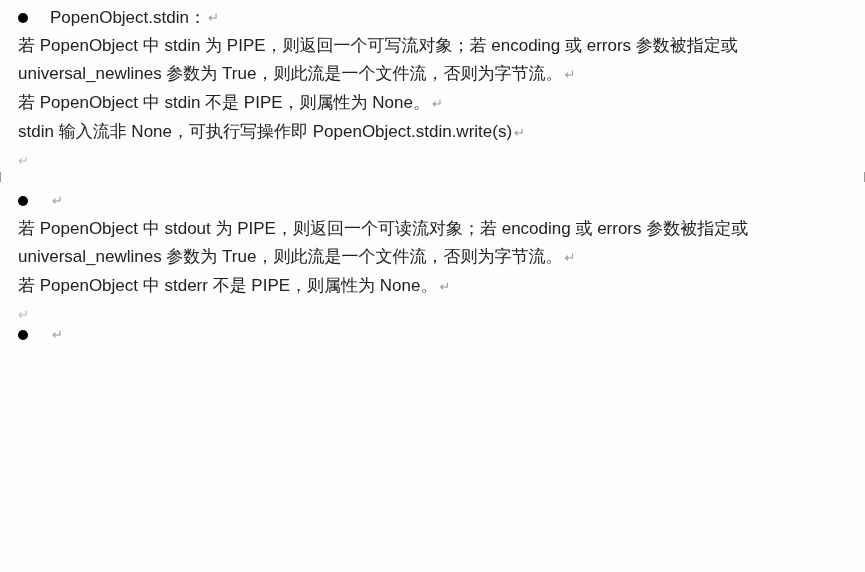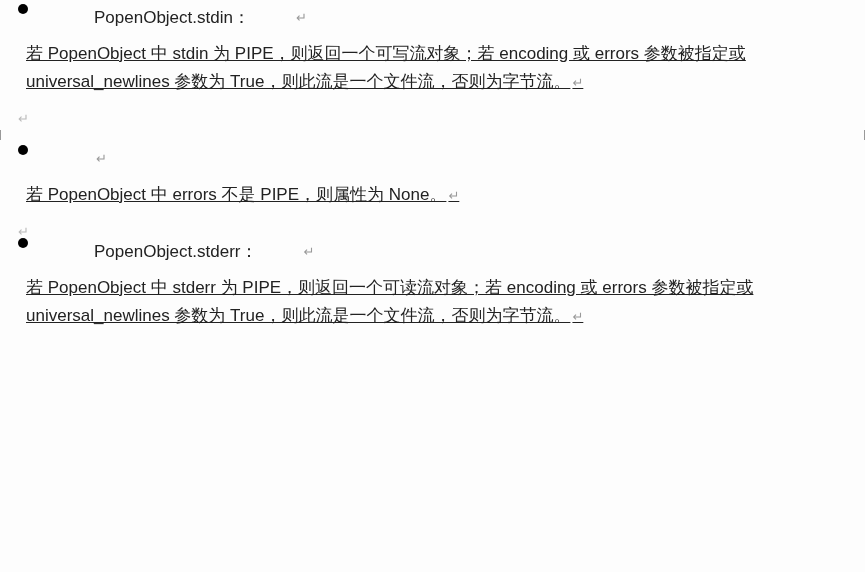--- a/index.html
+++ b/index.html
@@ -13,33 +13,32 @@
     color: #222;
     background: #fdfdfd;
     box-sizing: border-box;
     overflow: hidden;
   }
   .page {
     padding: 4px 18px 0 18px;
   }
   .bullet-line {
     display: flex;
-    gap: 44px;
+    align-items: center;
   }
   .bullet {
     width: 10px;
     height: 10px;
     background: #000;
     border-radius: 50%;
     margin-right: 22px;
     flex-shrink: 0;
   }
   .para {
-    margin: 8px;
-    text-decoration: underline;
+    margin: 0;
   }
   .returnmark {
     color: #999;
     font-size: 13px;
     margin-left: 2px;
   }
   .spacer {
     height: 20px;
     color: #bbb;
     font-size: 13px;
@@ -76,40 +75,45 @@
 <div class="page">
 
   <div class="bullet-line">
     <div class="bullet"></div>
     <span>PopenObject.stdin：</span>
     <span class="returnmark">↵</span>
   </div>
   <p class="para">
     <span>若 PopenObject 中 stdin 为 PIPE，则返回一个可写流对象；若 encoding 或 errors 参数被指定或 universal_newlines 参数为 True，则此流是一个文件流，否则为字节流。</span><span class="returnmark">↵</span>
   </p>
+  <p class="para">
+    <span>若 PopenObject 中 stdin 不是 PIPE，则属性为 None。</span><span class="returnmark">↵</span>
+  </p>
+  <p class="para">
+    <span>stdin 输入流非 None，可执行写操作即 PopenObject.stdin.write(s)</span><span class="returnmark">↵</span>
+  </p>
 
   <div class="spacer">↵</div>
 
   <div class="pagebreak">
     <div class="pbmark pbleft"></div>
     <div class="pbmark pbright"></div>
   </div>
 
   <div class="bullet-line">
     <div class="bullet"></div>
     <span class="returnmark">↵</span>
   </div>
   <p class="para">
-    <span>若 PopenObject 中 errors 不是 PIPE，则属性为 None。</span><span class="returnmark">↵</span>
+    <span>若 PopenObject 中 stdout 为 PIPE，则返回一个可读流对象；若 encoding 或 errors 参数被指定或 universal_newlines 参数为 True，则此流是一个文件流，否则为字节流。</span><span class="returnmark">↵</span>
+  </p>
+  <p class="para">
+    <span>若 PopenObject 中 stderr 不是 PIPE，则属性为 None。</span><span class="returnmark">↵</span>
   </p>
 
   <div class="spacer">↵</div>
 
   <div class="bullet-line">
     <div class="bullet"></div>
-    <span>PopenObject.stderr：</span>
     <span class="returnmark">↵</span>
   </div>
-  <p class="para">
-    <span>若 PopenObject 中 stderr 为 PIPE，则返回一个可读流对象；若 encoding 或 errors 参数被指定或 universal_newlines 参数为 True，则此流是一个文件流，否则为字节流。</span><span class="returnmark">↵</span>
-  </p>
 
 </div>
 
 </body></html>

